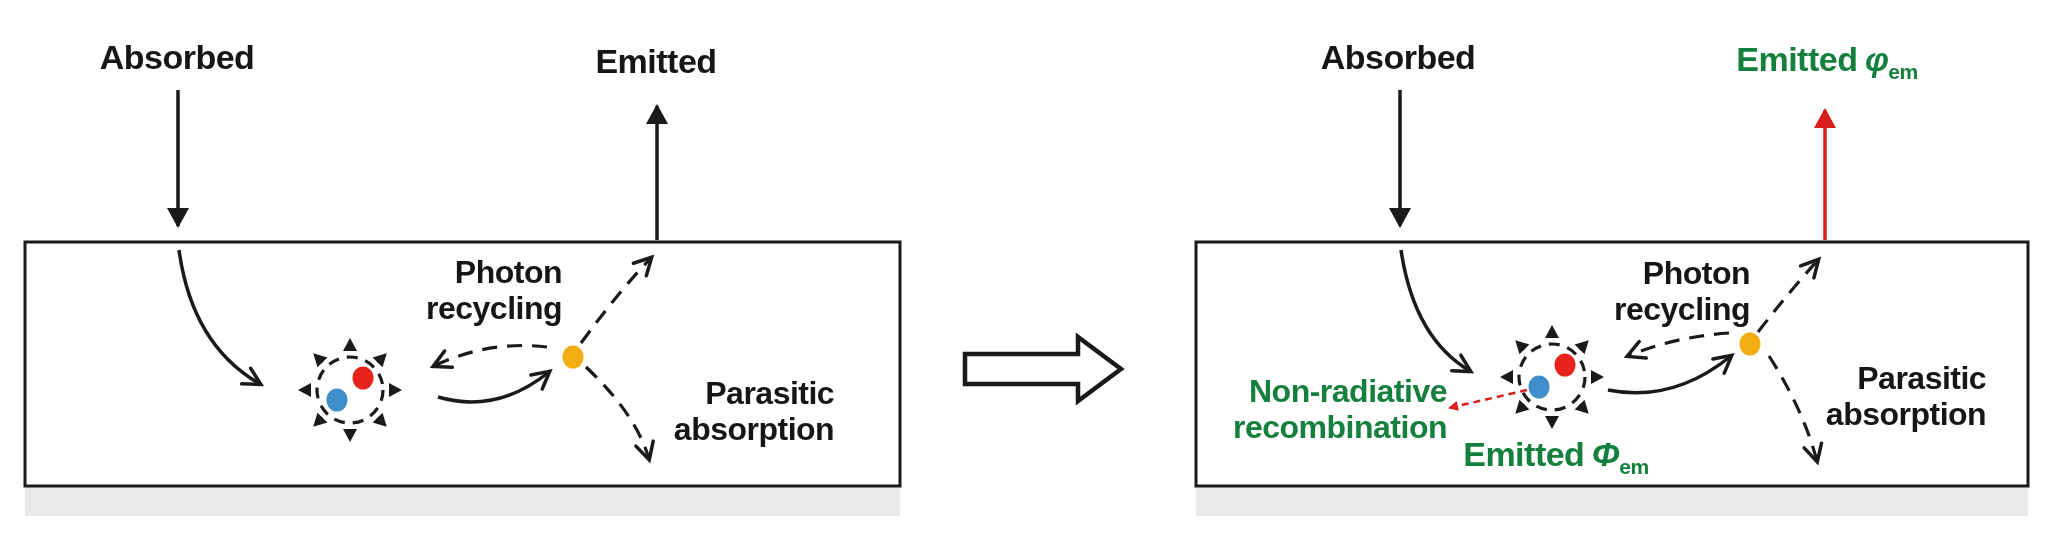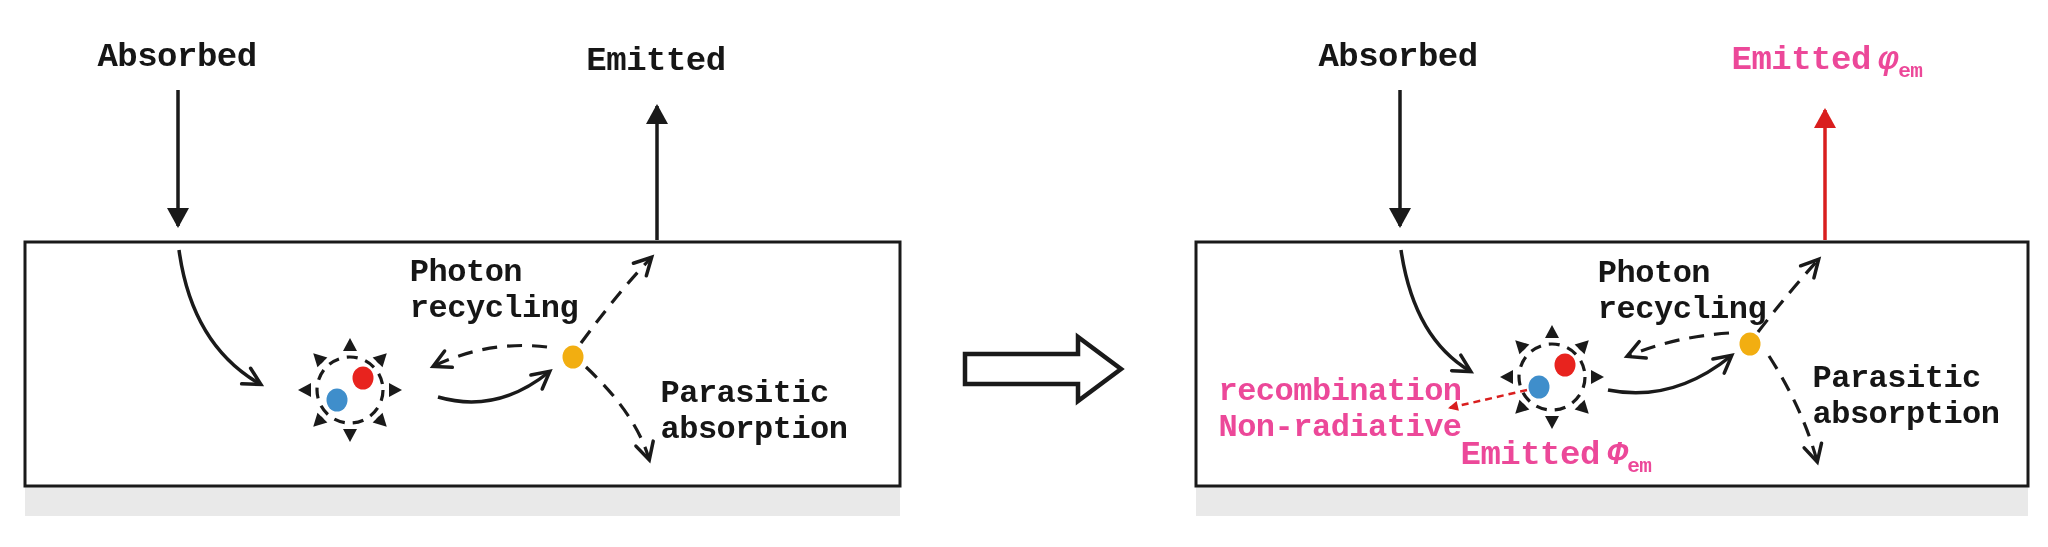--- a/index.html
+++ b/index.html
@@ -4,26 +4,26 @@
 <style>
   html,body { margin:0; padding:0; background:#ffffff; }
   .stage {
     position:relative; width:2048px; height:547px;
     background:#ffffff; overflow:hidden;
     font-family:"Liberation Sans", sans-serif;
   }
   .stage svg { position:absolute; left:0; top:0; }
   .label {
     position:absolute; transform:translate(-50%,-50%);
-    font-weight:bold; color:#161616; text-align:left;
-    white-space:nowrap; letter-spacing:-0.5px; line-height:1.12;font-family:Liberation Mono, monospace;
+    font-weight:bold; color:#161616; text-align:right;
+    white-space:nowrap; letter-spacing:-0.5px; line-height:1.12;
   }
   .sz-lg { font-size:34px; }
   .sz-md { font-size:32px; }
-  .red   { color:#ec4899; }
+  .red   { color:#15803d; }
   .sym   { font-style:italic; margin-left:0.22em; }
   sub    { font-size:0.62em; font-weight:bold; }
 </style>
 </head>
 <body>
 
 <div class="stage">
 
   <svg width="2048" height="547" viewBox="0 0 2048 547">
     <defs>
@@ -133,21 +133,21 @@
     <div>Photon</div>
     <div>recycling</div>
   </div>
 
   <div class="label sz-md" style="left:1906px; top:397px;">
     <div>Parasitic</div>
     <div>absorption</div>
   </div>
 
   <div class="label sz-md red" style="left:1340px; top:410px;">
+    <div>Non-radiative</div>
     <div>recombination</div>
-    <div>Non-radiative</div>
   </div>
 
   <div class="label sz-lg red" style="left:1556px; top:457px;">
     <span>Emitted</span><span class="sym">Φ</span><sub>em</sub>
   </div>
 
 </div>
 
 </body></html>

